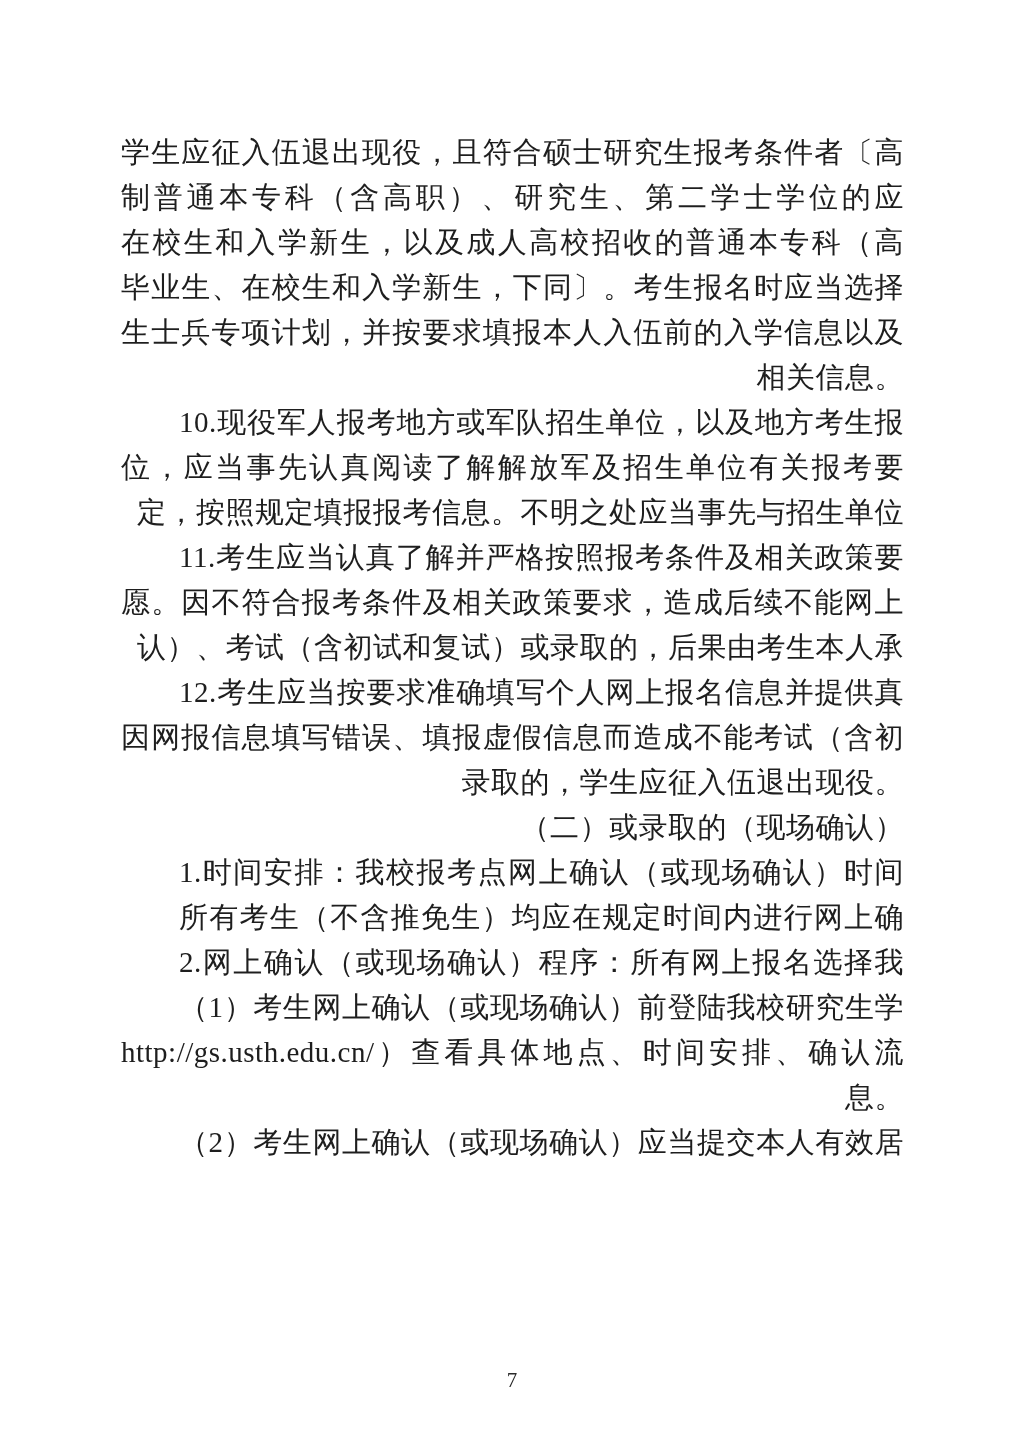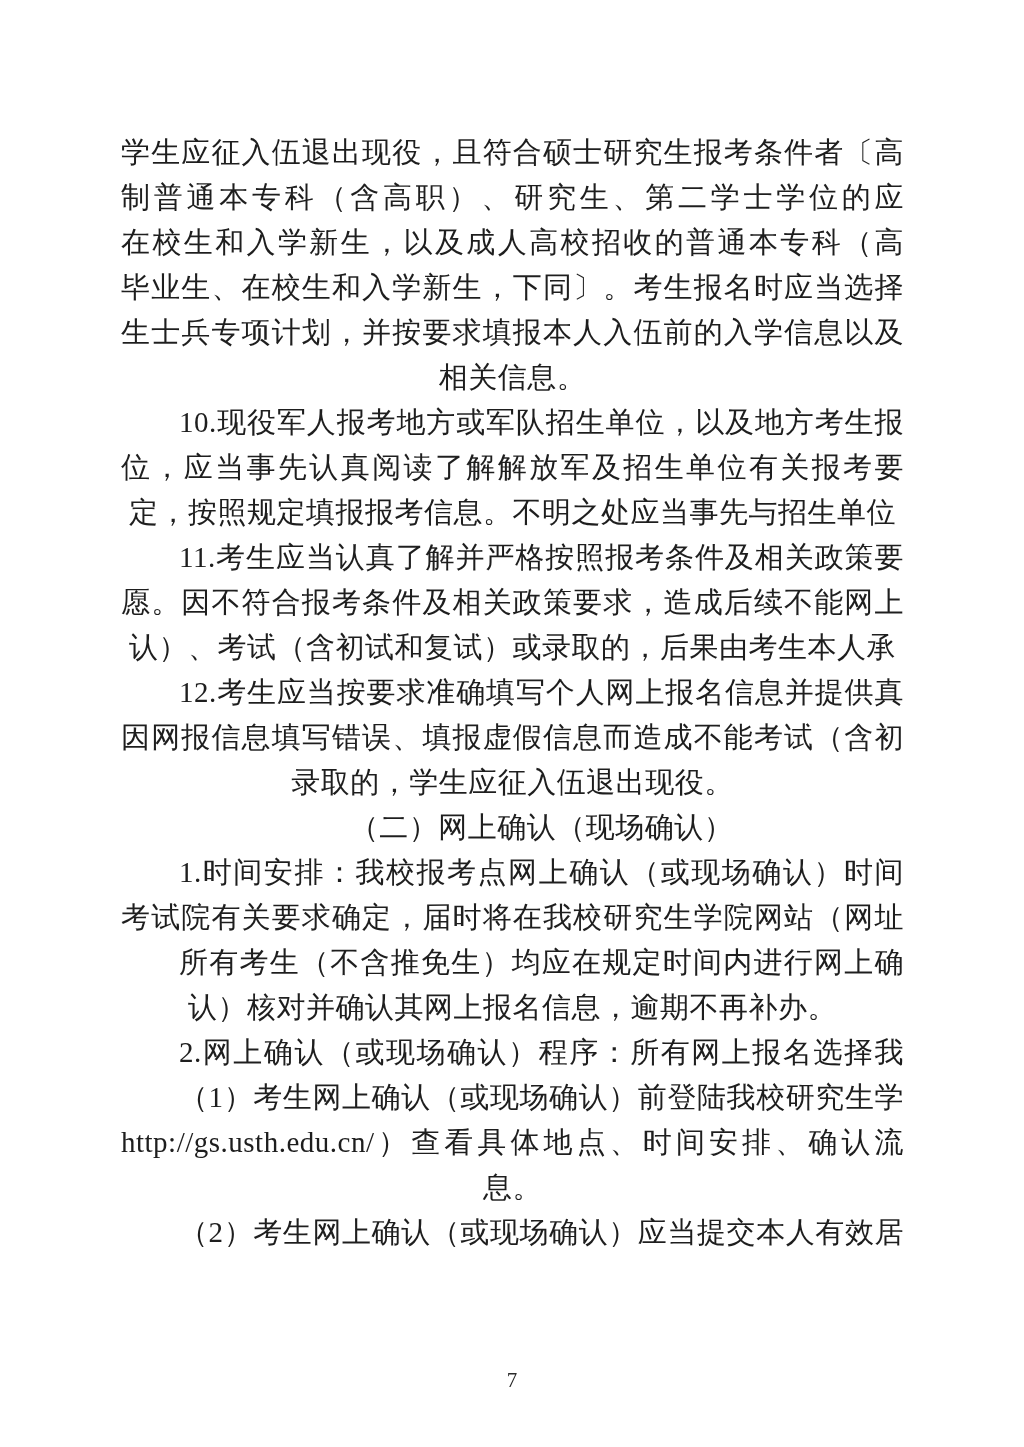--- a/index.html
+++ b/index.html
@@ -20,21 +20,21 @@
     position: absolute;
     left: 121px;
     top: 130px;
     width: 783px;
     font-size: 29px;
     line-height: 45px;
   }
   .line {
     height: 45px;
     overflow: hidden;
-    text-align: center;
+    text-align: right;
     letter-spacing: 0.5px;
   }
   .line.fill {
     text-align: justify;
     text-align-last: justify;
   }
   .line.indent {
     text-indent: 2em;
   }
   .page-number {
@@ -60,25 +60,23 @@
       <div class="line">相关信息。</div>
       <div class="line indent fill">10.现役军人报考地方或军队招生单位，以及地方考生报考军队招生单</div>
       <div class="line fill">位，应当事先认真阅读了解解放军及招生单位有关报考要求，遵守保密规</div>
       <div class="line">定，按照规定填报报考信息。不明之处应当事先与招生单位联系。</div>
       <div class="line indent fill">11.考生应当认真了解并严格按照报考条件及相关政策要求选择填报志</div>
       <div class="line fill">愿。因不符合报考条件及相关政策要求，造成后续不能网上确认（现场确</div>
       <div class="line">认）、考试（含初试和复试）或录取的，后果由考生本人承担。</div>
       <div class="line indent fill">12.考生应当按要求准确填写个人网上报名信息并提供真实材料。考生</div>
       <div class="line fill">因网报信息填写错误、填报虚假信息而造成不能考试（含初试和复试）或</div>
       <div class="line">录取的，学生应征入伍退出现役。</div>
-      <div class="line indent">（二）网上确认（现场确认）</div>
+      <div class="line indent">（二）或录取的（现场确认）</div>
       <div class="line indent fill">1.时间安排：我校报考点网上确认（或现场确认）时间按黑龙江省招生</div>
-      <div class="line fill">考试院有关要求确定，届时将在我校研究生学院网站（网址</div>
       <div class="line indent fill">所有考生（不含推免生）均应在规定时间内进行网上确认（或现场确</div>
-      <div class="line">认）核对并确认其网上报名信息，逾期不再补办。</div>
       <div class="line indent fill">2.网上确认（或现场确认）程序：所有网上报名选择我校报考点的考生，</div>
       <div class="line indent fill">（1）考生网上确认（或现场确认）前登陆我校研究生学院网站（网址</div>
       <div class="line fill">http://gs.usth.edu.cn/）查看具体地点、时间安排、确认流程、所需材料等信</div>
       <div class="line">息。</div>
       <div class="line indent fill">（2）考生网上确认（或现场确认）应当提交本人有效居民身份证、学</div>
     </div>
   <div class="page-number">7</div>
 </div>
 
 </body></html>

